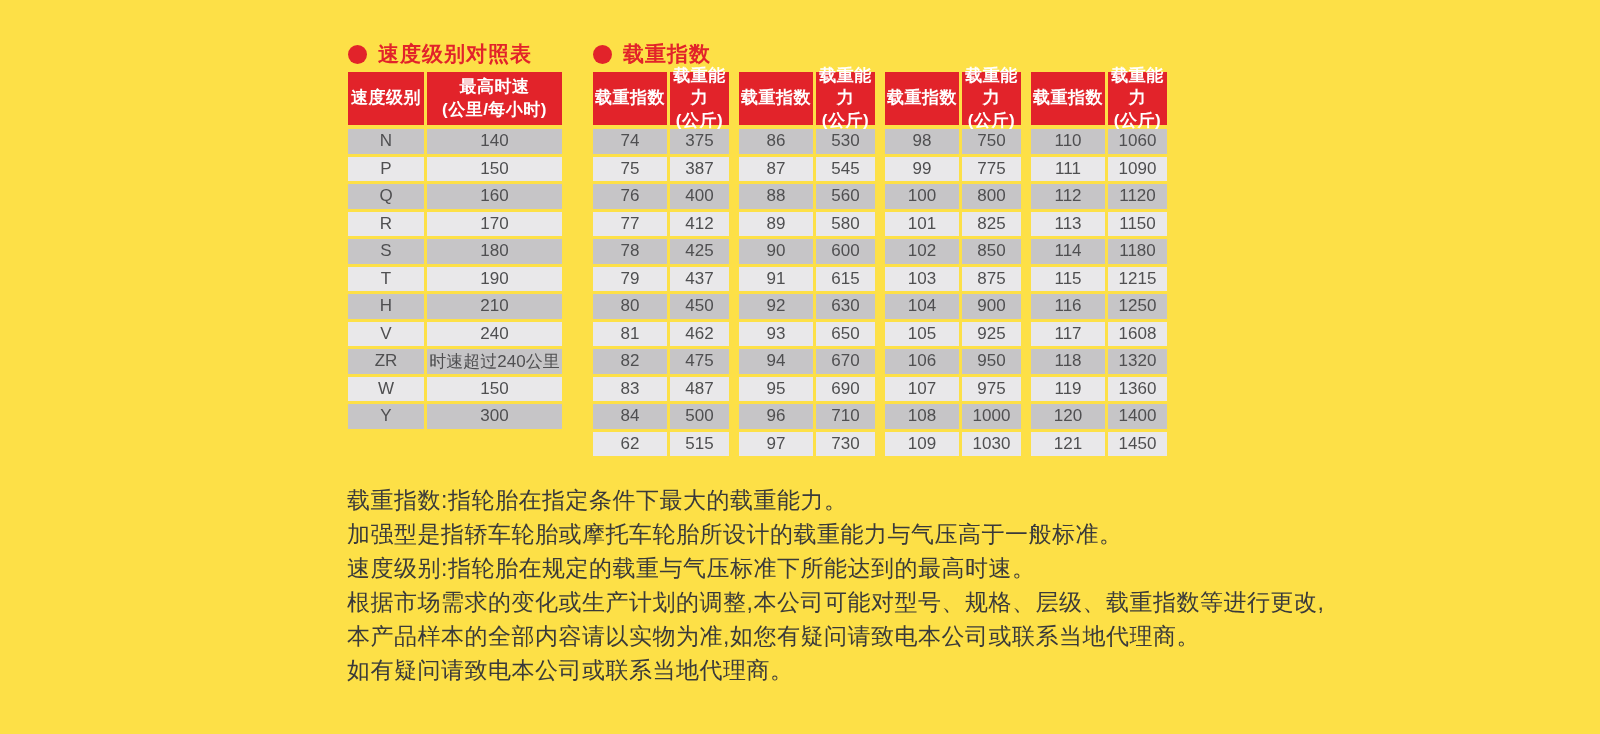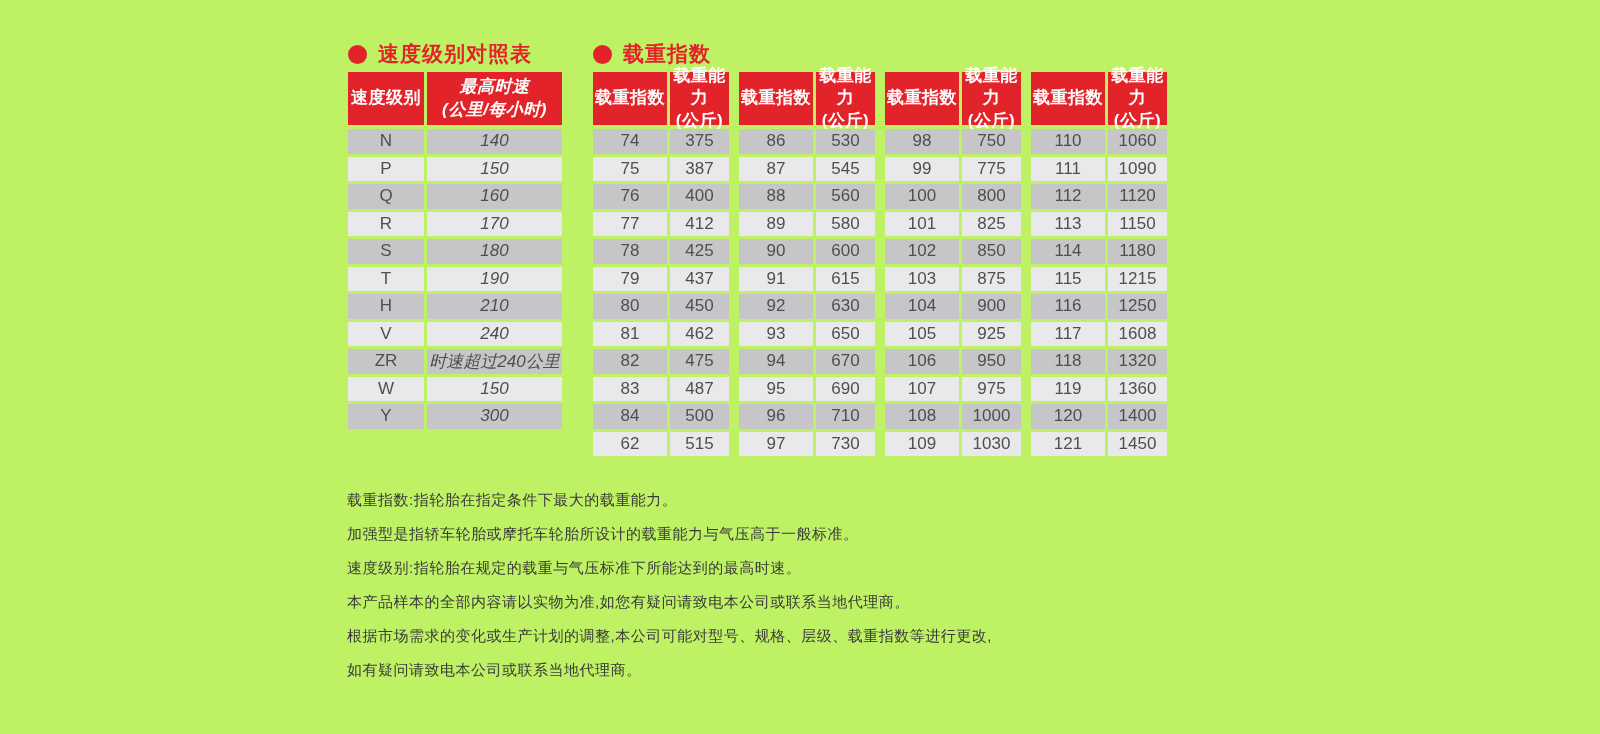--- a/index.html
+++ b/index.html
@@ -1,21 +1,21 @@
 <!DOCTYPE html>
 <html><head>
 <meta charset="utf-8">
 <style>
   * { margin:0; padding:0; box-sizing:border-box; }
   html,body { background:#ffffff; }
   body {
     width:1600px; height:734px; overflow:hidden;
     font-family:"Liberation Sans","DejaVu Sans",sans-serif;
   }
-  .canvas { position:relative; width:1600px; height:734px; background:#bef264; }
+  .canvas { position:relative; width:1600px; height:734px; background:#fde047; }
 
   
   .section-title {
     position:absolute; display:flex; align-items:center; gap:11px;
     color:#e2232a; font-size:21px; font-weight:bold; letter-spacing:1px;
   }
   .section-title .dot {
     width:19px; height:19px; border-radius:50%; background:#e2232a; flex:0 0 auto;
   }
   #speed-title { left:348px; top:40px; }
@@ -36,28 +36,28 @@
   }
   .td {
     height:24.5px; display:flex; align-items:center; justify-content:center;
     font-size:17px; color:#4f4f51; text-align:center;
   }
   .row.dark  .td { background:#c6c5c7; }
   .row.light .td { background:#e9e8ea; }
 
   
   .sc1 { width:76px; }
-  .sc2 { width:135px;font-style:italic; }
+  .sc2 { width:135px; }
   .lc1 { width:74px; }
   .lc2 { width:59px; }
 
   
   #notes { position:absolute; left:347px; top:483px; }
   .note-line {
-    font-size:15px; color:#3a3a3a; line-height:34px; letter-spacing:0.5px;
+    font-size:23px; color:#3a3a3a; line-height:34px; letter-spacing:0.5px;
     white-space:nowrap;
   }
 </style>
 </head>
 <body>
 
 <div class="canvas">
 
   <div class="section-title" id="speed-title">
     <span class="dot"></span>
@@ -345,18 +345,18 @@
             <div class="td lc2">1450</div>
           </div>
         </div>
       </div>
   </div>
 
   <div id="notes">
     <div class="note-line">载重指数:指轮胎在指定条件下最大的载重能力。</div>
     <div class="note-line">加强型是指轿车轮胎或摩托车轮胎所设计的载重能力与气压高于一般标准。</div>
     <div class="note-line">速度级别:指轮胎在规定的载重与气压标准下所能达到的最高时速。</div>
+    <div class="note-line">根据市场需求的变化或生产计划的调整,本公司可能对型号、规格、层级、载重指数等进行更改,</div>
     <div class="note-line">本产品样本的全部内容请以实物为准,如您有疑问请致电本公司或联系当地代理商。</div>
-    <div class="note-line">根据市场需求的变化或生产计划的调整,本公司可能对型号、规格、层级、载重指数等进行更改,</div>
     <div class="note-line">如有疑问请致电本公司或联系当地代理商。</div>
   </div>
 
 </div>
 
 </body></html>

